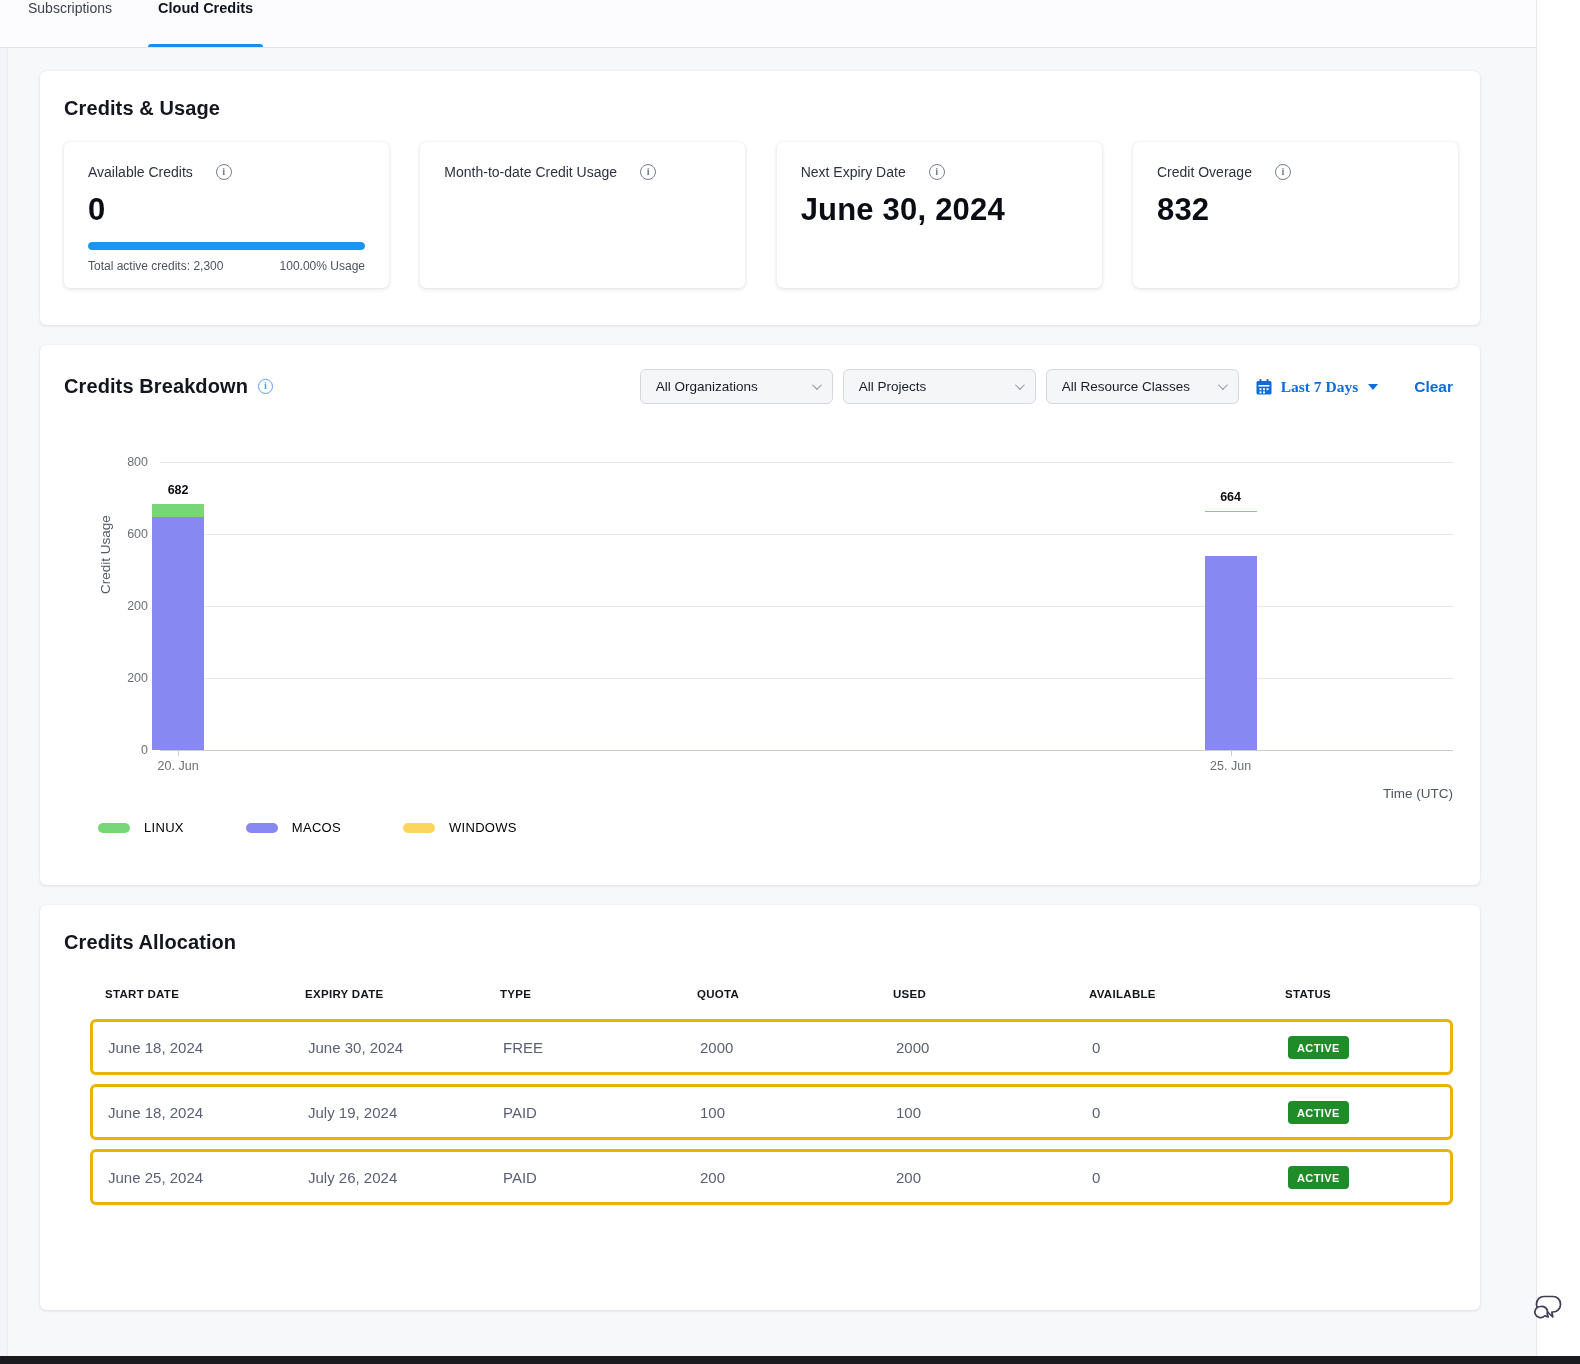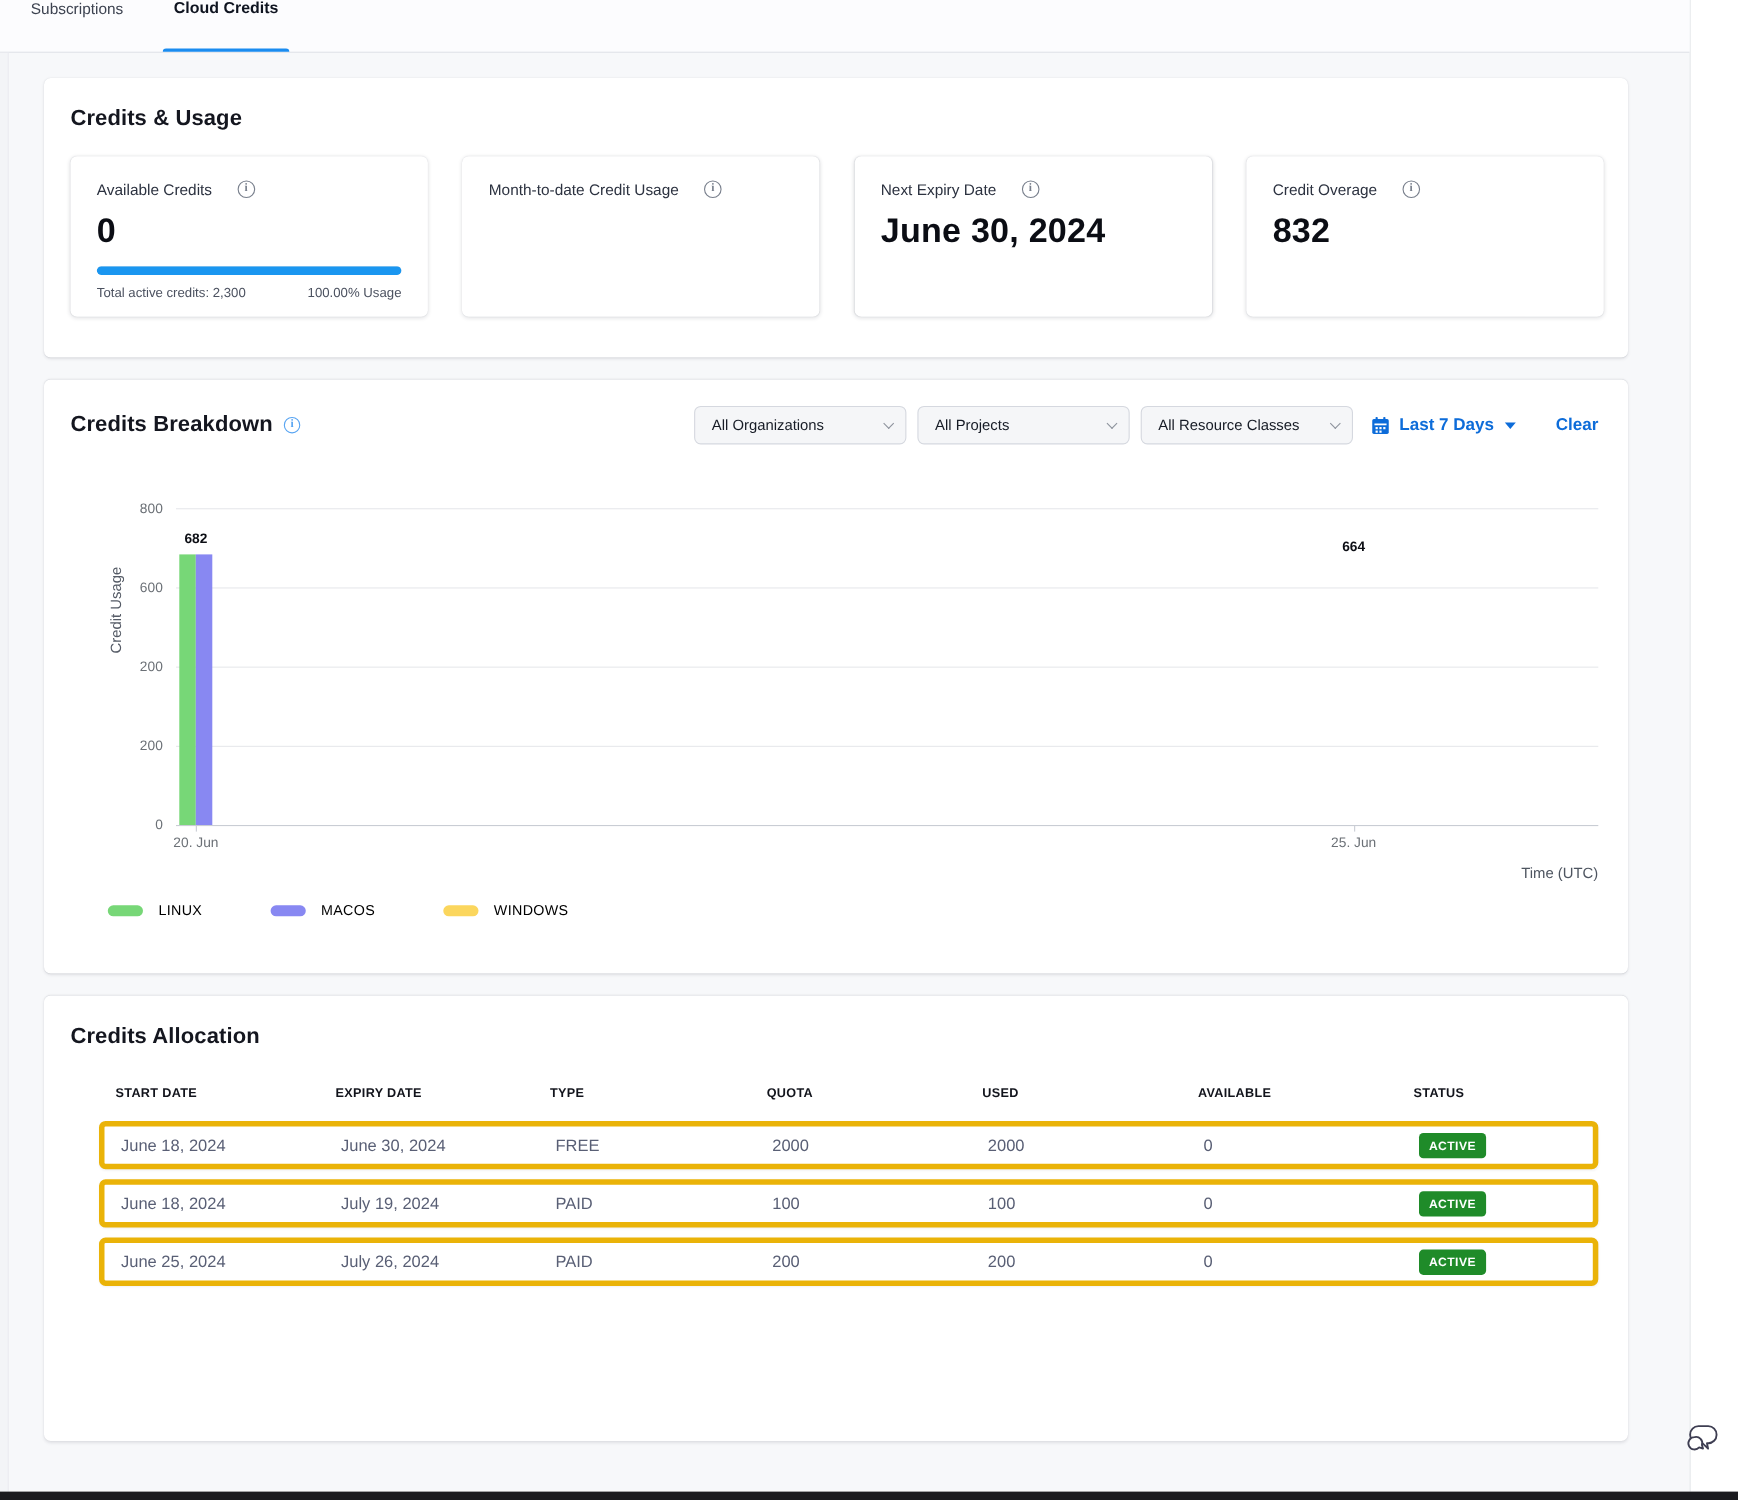--- a/index.html
+++ b/index.html
@@ -32,47 +32,47 @@
   .info.blue { border-color:#57a4f2; color:#57a4f2; width:15px; height:15px; min-width:15px; }
 
   
   .breakdown-card { margin-top:20px; height:540px; padding:24px 27px 0 24px; }
   .breakdown-head { display:flex; align-items:center; justify-content:space-between; }
   .title-wrap { display:flex; align-items:center; gap:10px; }
   .filters { display:flex; align-items:center; }
   .select { width:193px; height:35px; background:#f5f6f8; border:1px solid #d5d8df; border-radius:6px; display:flex; align-items:center; justify-content:space-between; padding:0 13px 0 15px; font-size:13.5px; color:#171c26; cursor:pointer; }
   .select + .select { margin-left:10px; }
   .chev { width:7px; height:7px; border-right:1.6px solid #8d929c; border-bottom:1.6px solid #8d929c; transform:rotate(45deg) translateY(-2px); }
-  .daterange { display:flex; align-items:center; gap:8px; margin-left:16px; color:#0d6cd9; font-size:15.5px; font-weight:600; cursor:pointer; }
+  .daterange { display:flex; align-items:center; gap:8px; margin-left:16px; color:#0d6cd9; font-size:15.5px; font-weight:600; cursor:pointer;font-family:Liberation Serif, serif; }
   .caret { width:0; height:0; border-left:5px solid transparent; border-right:5px solid transparent; border-top:6px solid #0d6cd9; margin-left:2px; }
   .clear-link { margin-left:36px; color:#0d6cd9; font-size:15.5px; font-weight:bold; cursor:pointer; }
 
   
   .chart-region { position:relative; margin-top:50px; height:352px; }
   .plot { position:absolute; left:96px; right:0; top:8px; height:288px; }
   .gridline { position:absolute; left:0; right:0; height:1px; background:#e7e8ec; }
   .gridline.zero { background:#c9cdd4; }
   .ylabel { position:absolute; right:calc(100% + 12px); font-size:12.5px; color:#6b7076; transform:translateY(-50%); }
   .ytitle { position:absolute; left:34px; top:140px; transform:rotate(-90deg); transform-origin:left top; font-size:13.5px; color:#555b66; white-space:nowrap; }
-  .bar { position:absolute; bottom:0; width:30px; transform:translateX(-50%); display:flex; }
+  .bar { position:absolute; bottom:0; width:52px; transform:translateX(-50%); display:flex; flex-direction:column; }
   .bar .seg { width:100%; }
   .bar .val { position:absolute; top:-21px; left:50%; transform:translateX(-50%); font-size:12.5px; font-weight:bold; color:#0c0e14; }
   .xtick { position:absolute; top:100%; width:1px; height:6px; background:#c9cdd4; }
   .xlabel { position:absolute; top:calc(100% + 9px); transform:translateX(-50%); font-size:12.5px; color:#6b7076; white-space:nowrap; }
   .time-label { position:absolute; right:0; top:332px; font-size:13.5px; color:#4e5560; }
   .legend { display:flex; align-items:center; margin-top:14px; margin-left:34px; }
   .legend-item { display:flex; align-items:center; margin-right:62px; cursor:pointer; }
   .legend-pill { width:32px; height:10px; border-radius:5px; margin-right:14px; }
   .legend-label { font-size:13px; color:#000000; letter-spacing:.3px; }
 
   
   .alloc-card { margin-top:20px; height:405px; padding:26px 27px 0 24px; }
   .table-wrap { margin:34px 0 0 26px; }
   .thead { display:grid; grid-template-columns:200px 195px 197px 196px 196px 196px 1fr; padding-left:15px; font-size:11.5px; font-weight:bold; color:#12141c; letter-spacing:.3px; }
-  .trow { display:grid; grid-template-columns:200px 195px 197px 196px 196px 196px 1fr; align-items:center; padding-left:15px; height:44px; background:#fff; border:5px solid #eab308; border-radius:6px; box-shadow:0 1px 2px rgba(24,28,48,.05); font-size:15px; color:#595f75; }
+  .trow { display:grid; grid-template-columns:200px 195px 197px 196px 196px 196px 1fr; align-items:center; padding-left:15px; height:56px; background:#fff; border:3px solid #eab308; border-radius:6px; box-shadow:0 1px 2px rgba(24,28,48,.05); font-size:15px; color:#595f75; }
   .tbody { margin-top:19px; }
   .trow + .trow { margin-top:9px; }
   .badge { display:inline-block; background:#1f8b29; color:#fff; font-size:11px; font-weight:bold; letter-spacing:.4px; padding:6px 9px 5px; border-radius:4px; }
 
   .bottom-bar { position:absolute; left:0; bottom:0; width:1580px; height:8px; background:#1b1b1f; }
   .chat-fab { position:absolute; left:1528px; top:1288px; width:38px; height:38px; cursor:pointer; }
 </style>
 </head>
 <body>
 

